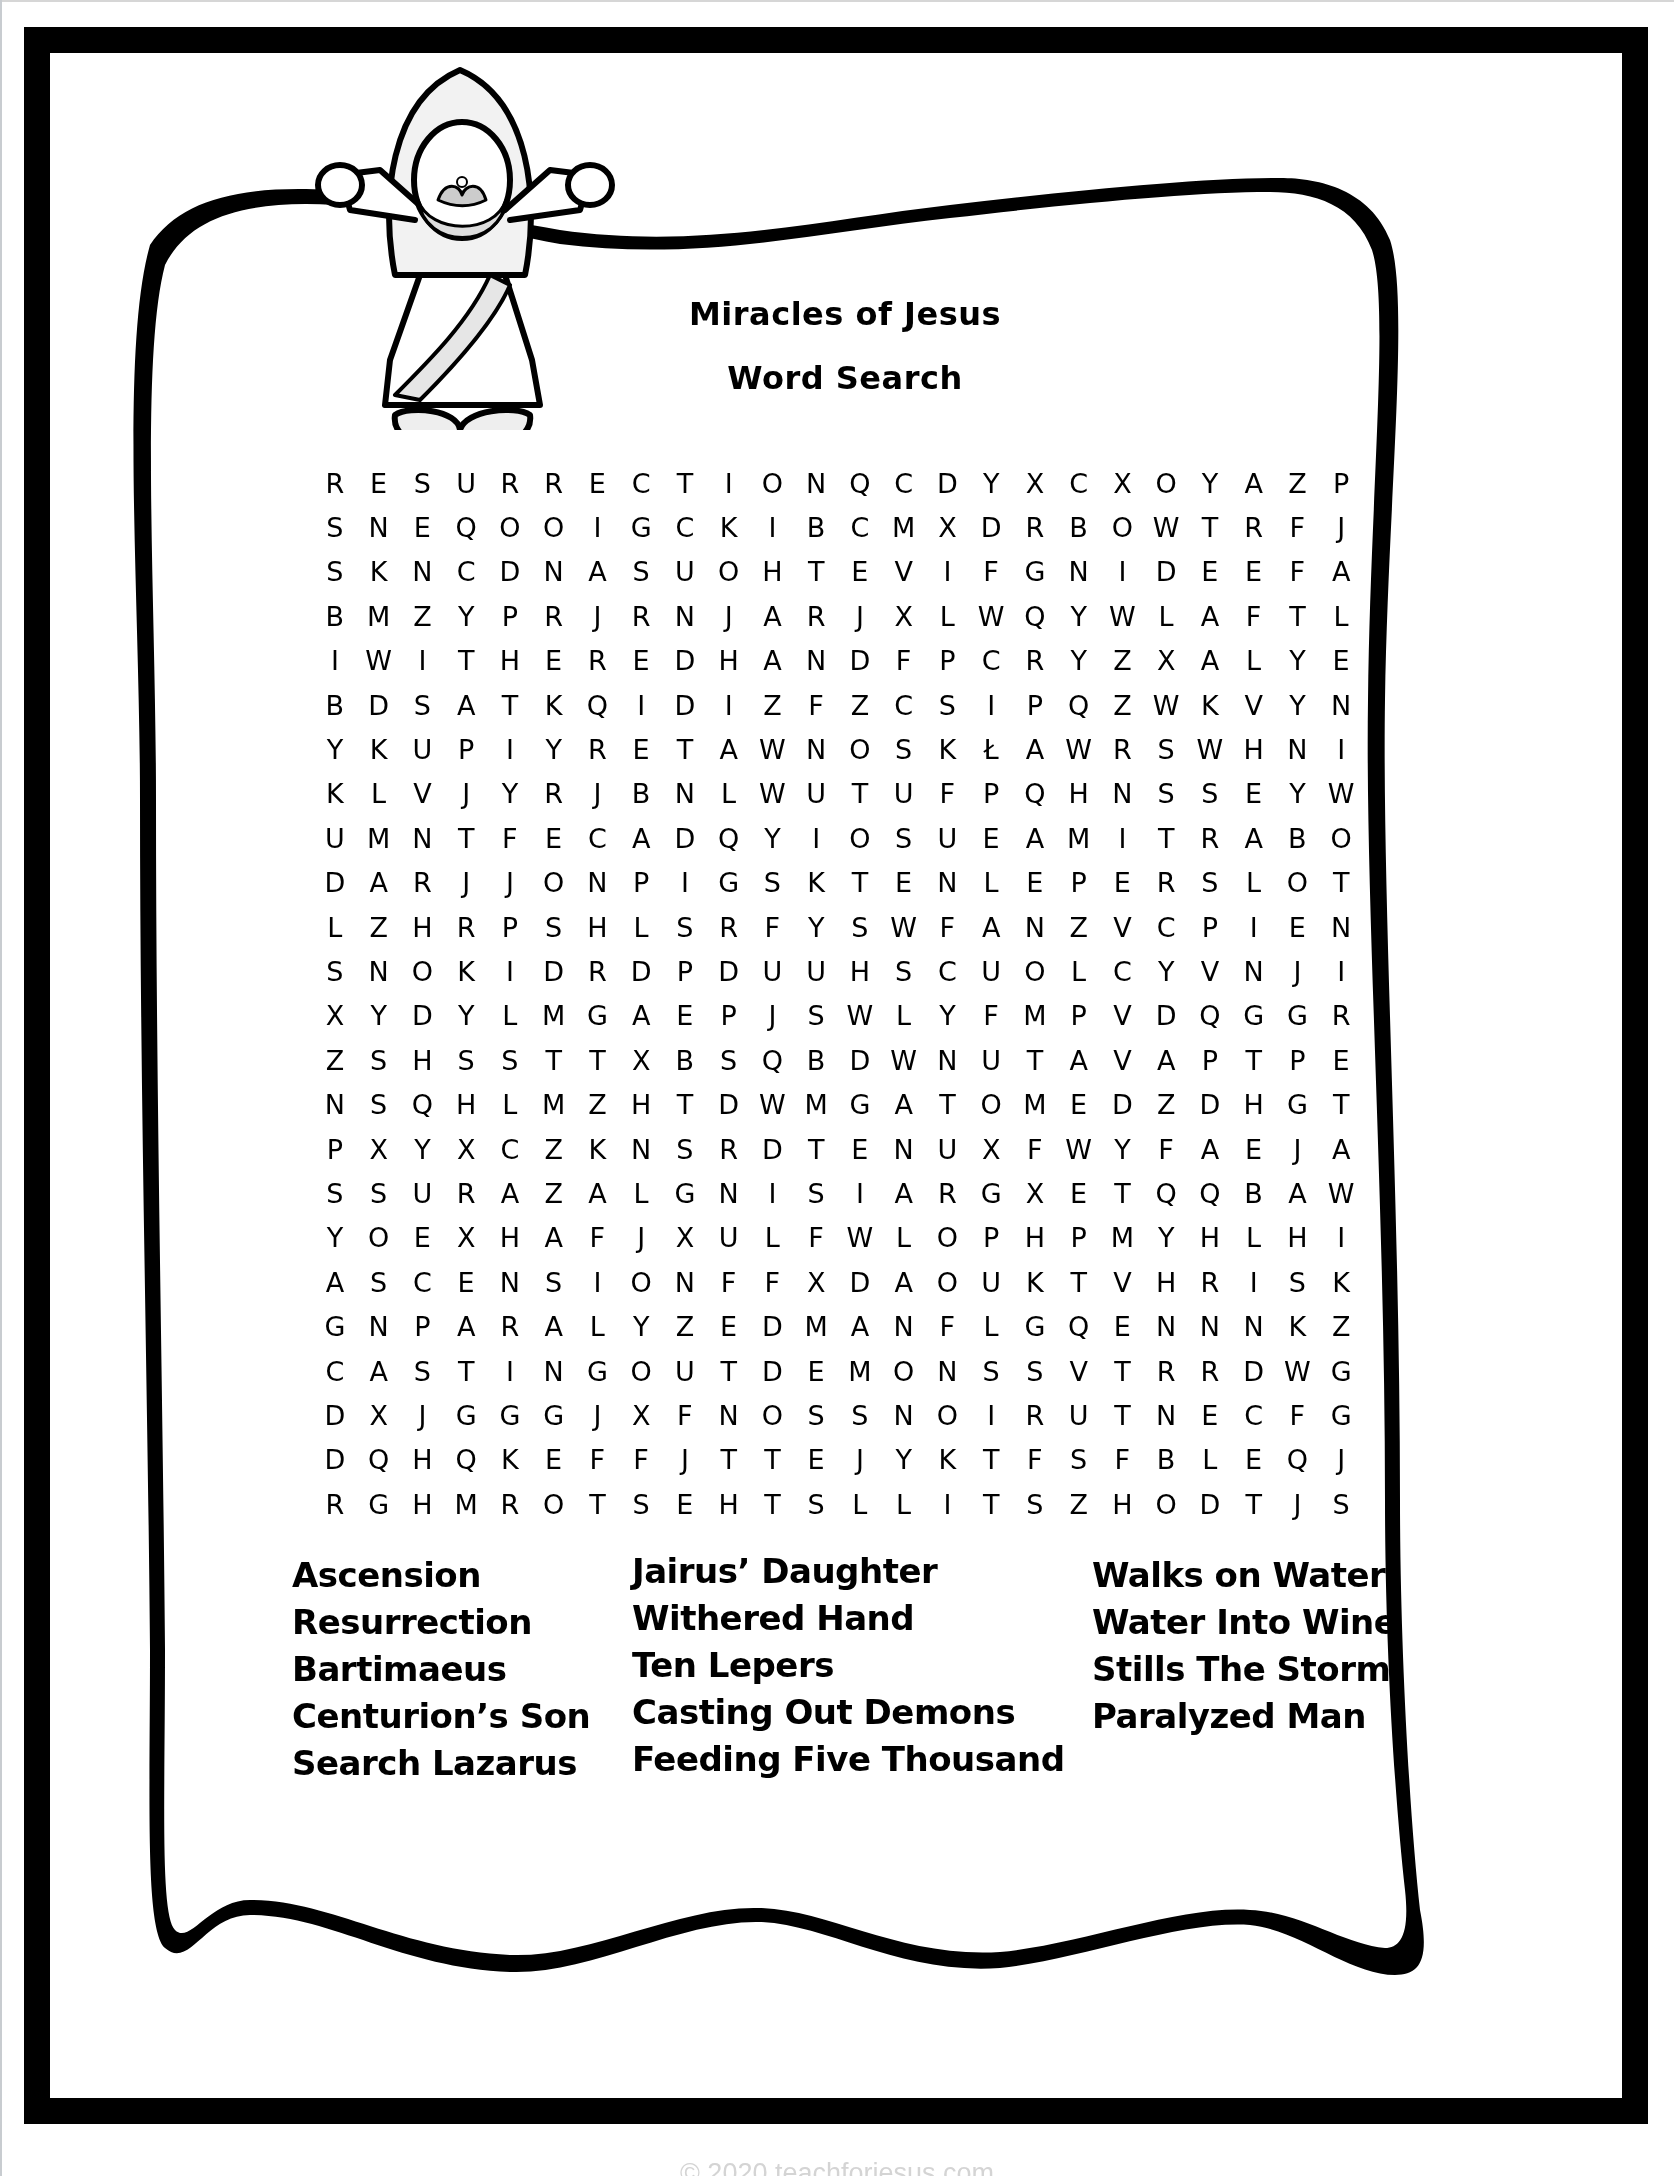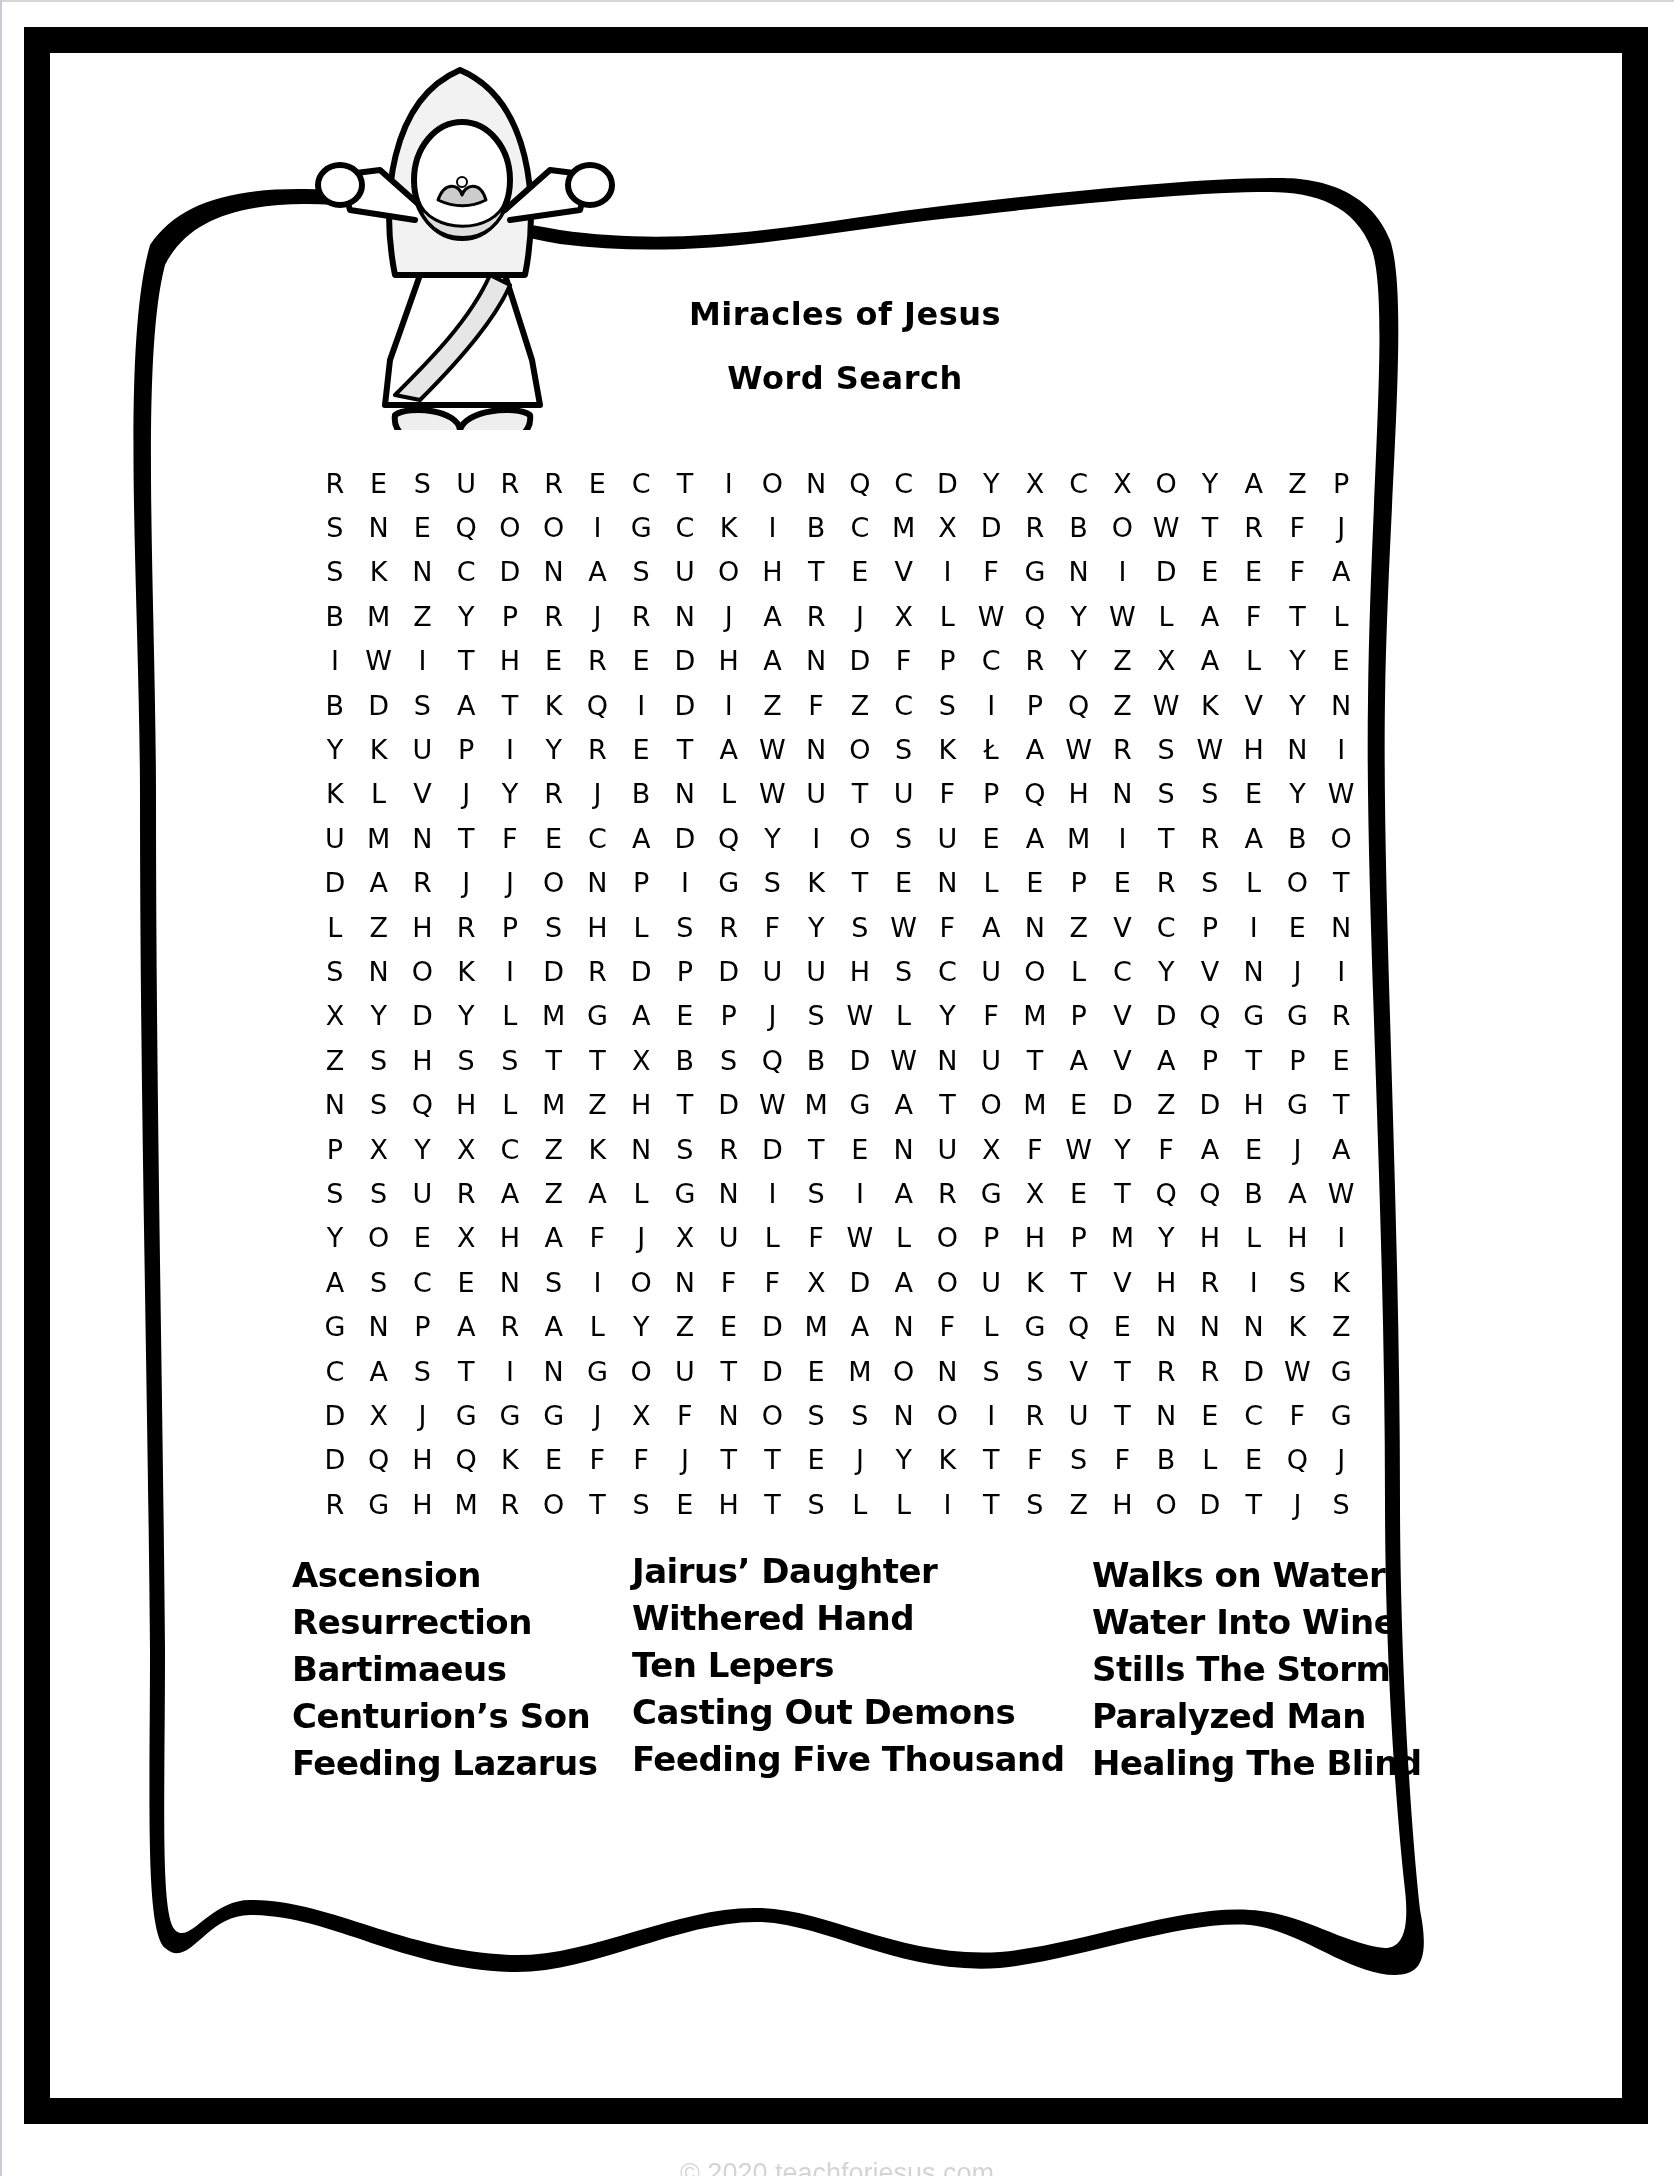--- a/index.html
+++ b/index.html
@@ -729,31 +729,30 @@
       <span class="cell">S</span>
     </div>
   </div>
 
 <div class="words">
   <div class="wcol" style="left:0px;">
     <div class="word">Ascension</div>
     <div class="word">Resurrection</div>
     <div class="word">Bartimaeus</div>
     <div class="word">Centurion’s Son</div>
-    <div class="word">Feeding Lazarus</div>
+    <div class="word">Search Lazarus</div>
   </div>
   <div class="wcol" style="left:340px;top:-4px;">
     <div class="word">Jairus’ Daughter</div>
     <div class="word">Withered Hand</div>
     <div class="word">Ten Lepers</div>
     <div class="word">Casting Out Demons</div>
     <div class="word">Feeding Five Thousand</div>
   </div>
   <div class="wcol" style="left:800px;">
     <div class="word">Walks on Water</div>
     <div class="word">Water Into Wine</div>
     <div class="word">Stills The Storm</div>
     <div class="word">Paralyzed Man</div>
-    <div class="word">Healing The Blind</div>
   </div>
 </div>
 
 <div class="footer">© 2020 teachforjesus.com</div>
 
 </body></html>

